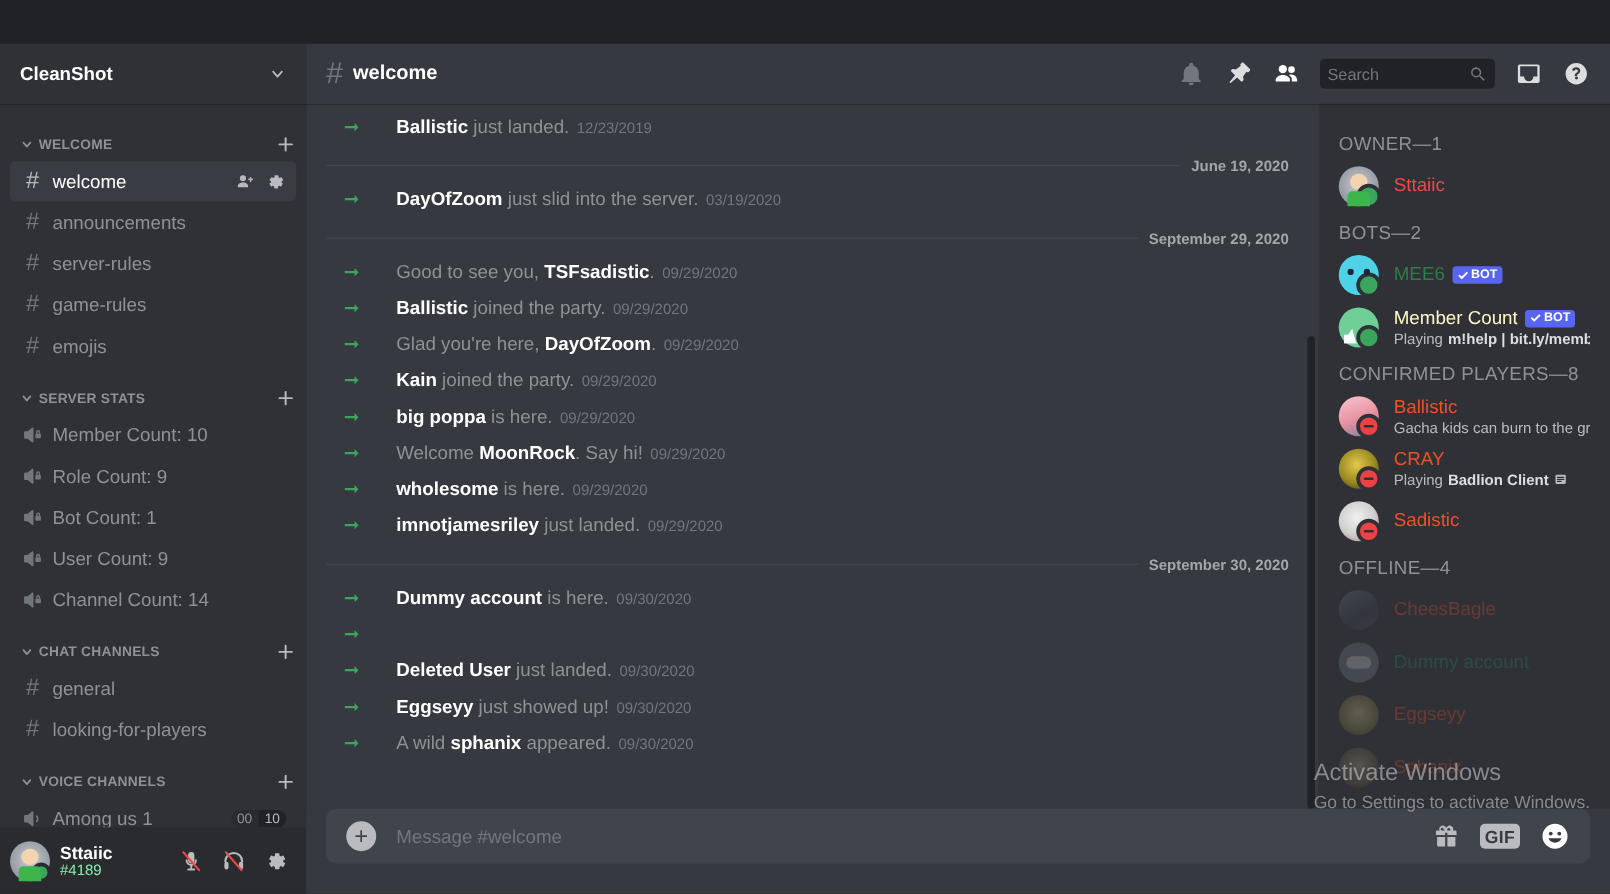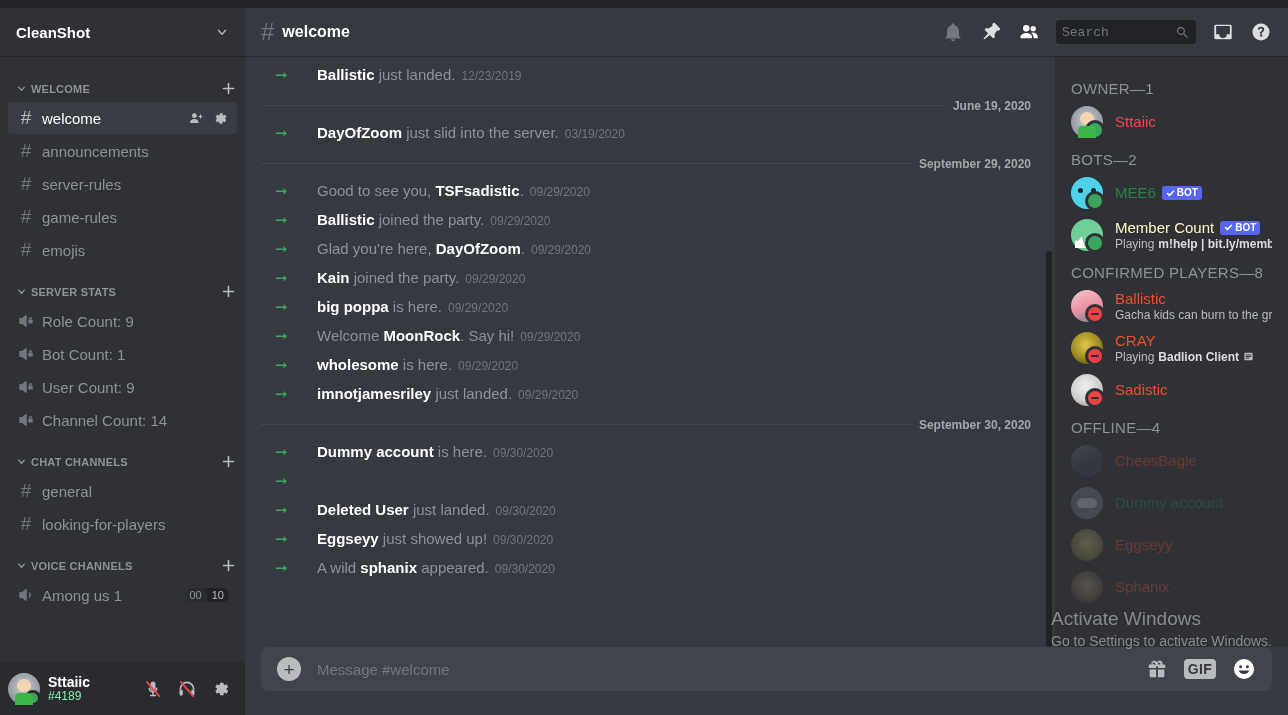--- a/index.html
+++ b/index.html
@@ -4,21 +4,21 @@
 <style>
   * { box-sizing: border-box; margin: 0; padding: 0; }
   html, body {
     width: 1288px; height: 715px;
     background: #202225;
     font-family: "Liberation Sans", sans-serif;
     overflow: hidden;
   }
   .app { position: relative; width: 1288px; height: 715px; display: flex; flex-direction: column; }
   .titlebar { height: 8px; background: #202225; flex: 0 0 8px; }
-  .body-row { display: flex; flex: 1 1 auto; min-height: 0; }
+  .body-row { display: flex; flex: 1 1 auto; min-height: 0; margin-top: 27px; }
 
   
   .sidebar { width: 245px; flex: 0 0 245px; background: #2f3136; display: flex; flex-direction: column; min-height: 0; }
   .server-header {
     height: 48px; flex: 0 0 48px; display: flex; align-items: center;
     padding: 0 16px; color: #fff; font-weight: bold; font-size: 15px;
     box-shadow: 0 1px 0 rgba(4,4,5,.2), 0 1.5px 0 rgba(6,6,7,.05);
     cursor: pointer; justify-content: space-between;
   }
   .server-header .chev { color: #b9bbbe; font-size: 11px; }
@@ -69,21 +69,21 @@
   .ch-title { color: #fff; font-weight: bold; font-size: 16px; }
   .ch-spacer { flex: 1 1 auto; }
   .ch-icons { display: flex; align-items: center; gap: 16px; padding-right: 8px; }
   .icon-btn { cursor: pointer; display: flex; align-items: center; }
   .searchbox {
     width: 140px; height: 24px; background: #202225; border-radius: 4px;
     display: flex; align-items: center; padding: 0 6px; cursor: pointer;
   }
   .searchbox input {
     flex: 1 1 auto; background: transparent; border: 0; outline: none;
-    color: #dcddde; font-size: 13px; font-family: Liberation Mono, monospace; min-width: 0;
+    color: #dcddde; font-size: 13px; font-family: Liberation Sans, sans-serif; min-width: 0;
   }
   .searchbox input::placeholder { color: #72767d; }
 
   .content-row { flex: 1 1 auto; display: flex; min-height: 0; }
   .messages {
     flex: 1 1 auto; position: relative; overflow: hidden; min-width: 0;
     padding-bottom: 4px;
   }
   .msg-inner { padding-top: 4px; }
   .divider { display: flex; align-items: center; margin: 16px 16px 12px 16px; height: 1px; }
@@ -264,20 +264,30 @@
             </span>
           </div>
           <div class="chan">
             <span class="vico">
               <svg width="18" height="18" viewBox="0 0 24 24">
                 <path fill="#72767d" d="M11.4 4.2 6.8 8H4a1 1 0 0 0-1 1v6a1 1 0 0 0 1 1h2.8l4.6 3.8c.6.5 1.6.1 1.6-.7V4.9c0-.8-1-1.2-1.6-.7z"></path>
                 <rect x="15" y="10.4" width="6" height="5" rx="1" fill="#72767d"></rect>
                 <path fill="none" stroke="#72767d" stroke-width="1.5" d="M16.6 10.4V8.9a1.4 1.4 0 0 1 2.8 0v1.5"></path>
               </svg>
             </span>
+            <span class="chan-name">Member Count: 10</span>
+          </div>
+          <div class="chan">
+            <span class="vico">
+              <svg width="18" height="18" viewBox="0 0 24 24">
+                <path fill="#72767d" d="M11.4 4.2 6.8 8H4a1 1 0 0 0-1 1v6a1 1 0 0 0 1 1h2.8l4.6 3.8c.6.5 1.6.1 1.6-.7V4.9c0-.8-1-1.2-1.6-.7z"></path>
+                <rect x="15" y="10.4" width="6" height="5" rx="1" fill="#72767d"></rect>
+                <path fill="none" stroke="#72767d" stroke-width="1.5" d="M16.6 10.4V8.9a1.4 1.4 0 0 1 2.8 0v1.5"></path>
+              </svg>
+            </span>
             <span class="chan-name">Role Count: 9</span>
           </div>
           <div class="chan">
             <span class="vico">
               <svg width="18" height="18" viewBox="0 0 24 24">
                 <path fill="#72767d" d="M11.4 4.2 6.8 8H4a1 1 0 0 0-1 1v6a1 1 0 0 0 1 1h2.8l4.6 3.8c.6.5 1.6.1 1.6-.7V4.9c0-.8-1-1.2-1.6-.7z"></path>
                 <rect x="15" y="10.4" width="6" height="5" rx="1" fill="#72767d"></rect>
                 <path fill="none" stroke="#72767d" stroke-width="1.5" d="M16.6 10.4V8.9a1.4 1.4 0 0 1 2.8 0v1.5"></path>
               </svg>
             </span>

